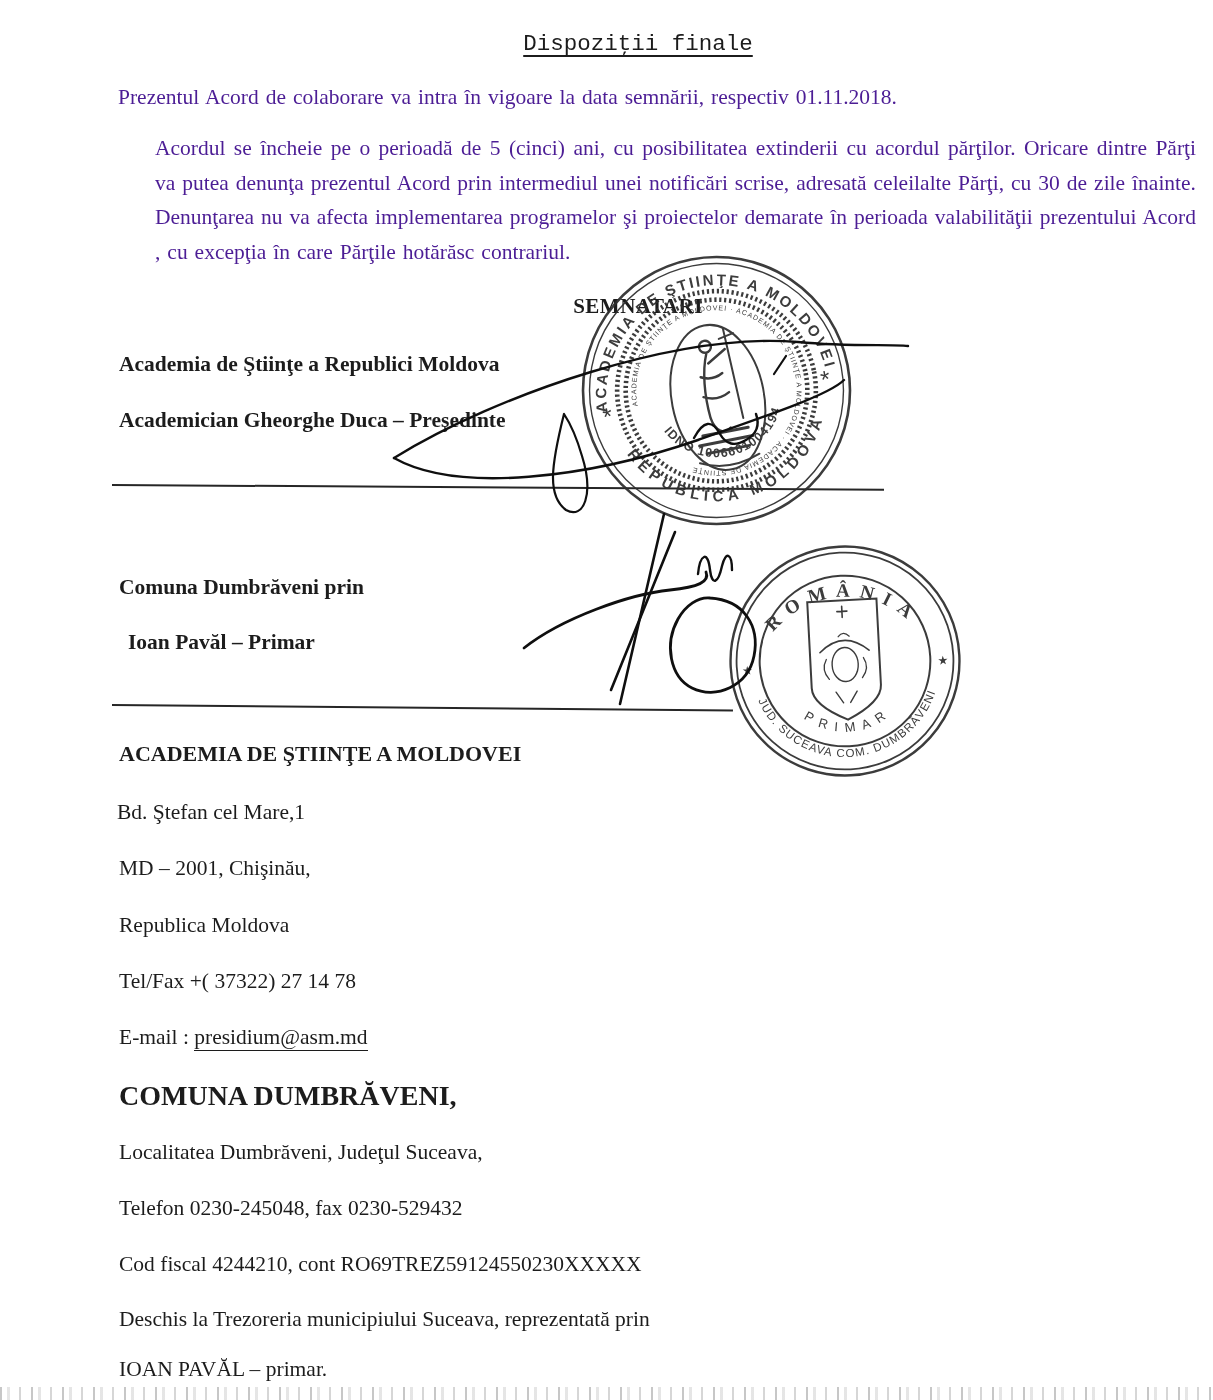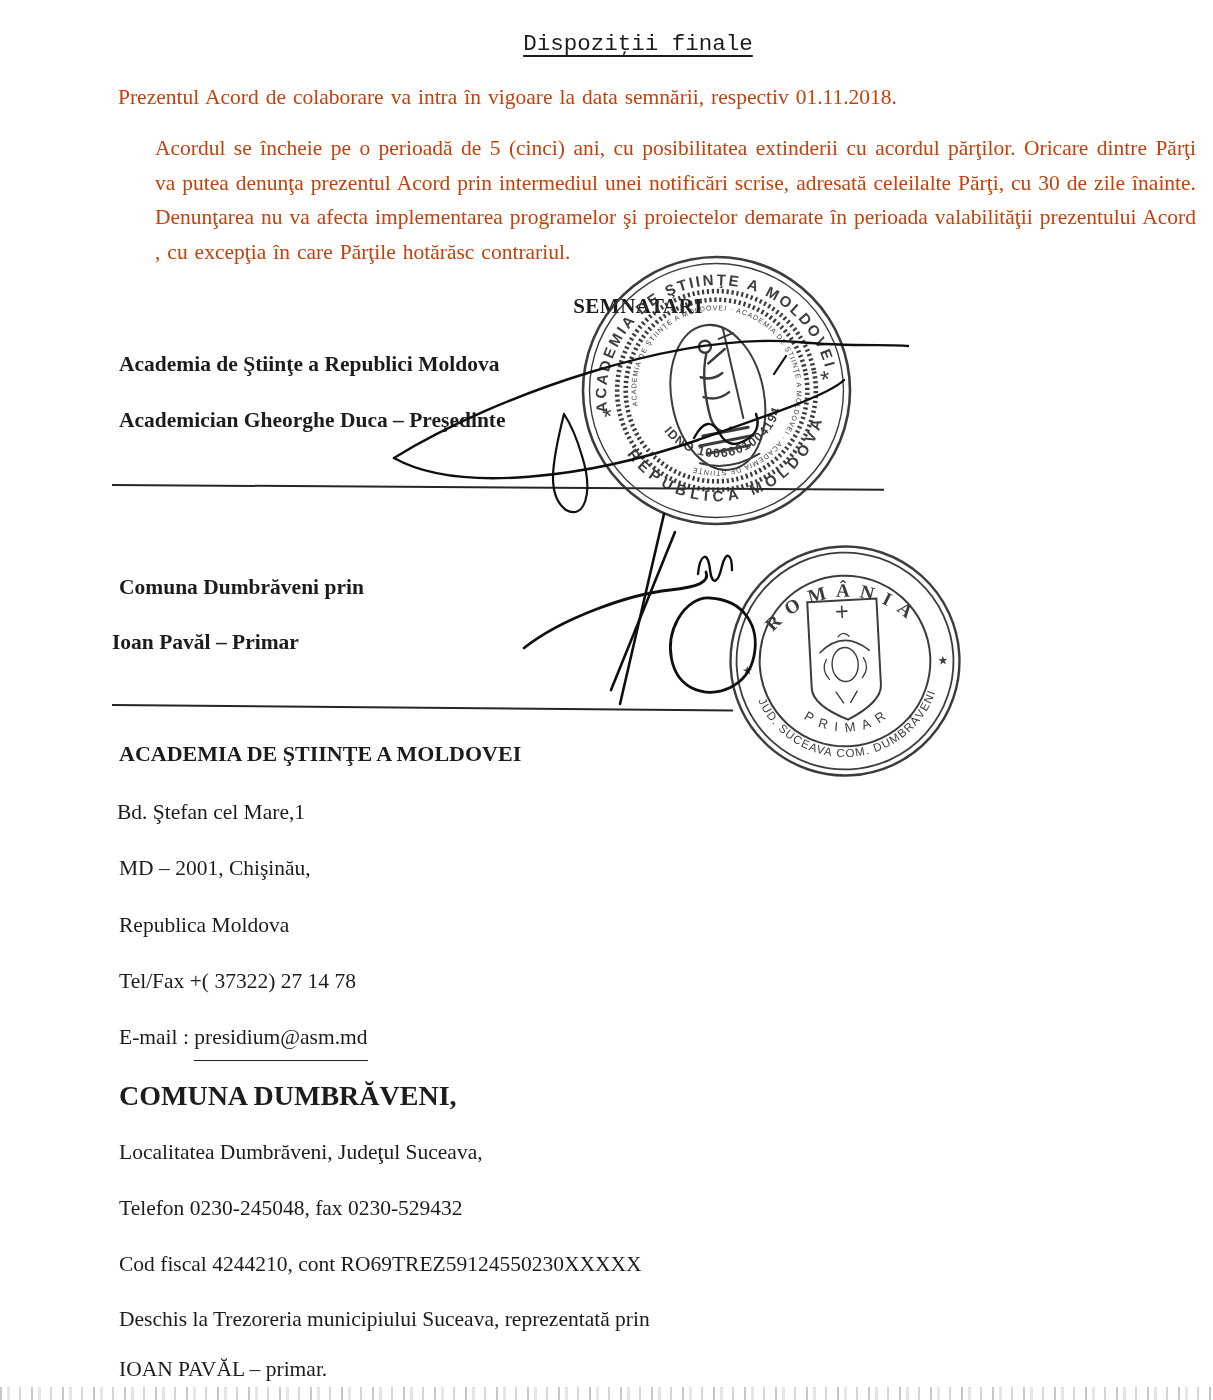--- a/index.html
+++ b/index.html
@@ -16,39 +16,39 @@
     left:118px;top:30px;width:1040px;text-align:center;font-size:22.5px;
   }
   .doc-title .u{
     text-decoration:underline;
     text-decoration-thickness:2px;
     text-underline-offset:5px;
     font-family:Liberation Mono, monospace;
   }
   .para{
     left:118px;width:1041px;margin:0;font-size:21.5px;line-height:34.5px;
-    text-align:justify;word-spacing:1.6px;color:#c2410c;
+    text-align:justify;word-spacing:1.6px;color:#4c1d95;
   }
   .para.first{top:80px;text-align:left;}
   .para.second{top:131px;margin-left:37px;}
   .semnatari{
     left:118px;top:294px;width:1040px;text-align:center;
     font-size:21px;font-weight:bold;letter-spacing:.5px;
   }
   .sig-line{
     height:0;border-top:2.6px solid #262626;transform-origin:left center;
   }
   .sig-line.first{left:112px;top:484px;width:772px;transform:rotate(.35deg);}
   .sig-line.second{left:112px;top:704px;width:621px;transform:rotate(.5deg);}
   .stamp{position:absolute;opacity:.93;}
   .stamp-moldova{left:576px;top:250px;width:281px;height:281px;transform:rotate(-11deg);}
   .stamp-romania{left:722px;top:538px;width:246px;height:246px;transform:rotate(-3deg);}
   .sig{position:absolute;}
   .sig path{fill:none;stroke:#0f0f0f;stroke-linecap:round;}
-  .email-u{border-bottom:1.8px solid #1c1c1c;padding-bottom:11px;}
+  .email-u{border-bottom:1.8px solid #1c1c1c;padding-bottom:1px;}
   .scan-noise{
     left:0;bottom:0;width:100%;height:13px;opacity:.55;
     background:repeating-linear-gradient(90deg,
       rgba(70,70,70,.55) 0 2px, transparent 2px 7px,
       rgba(70,70,70,.25) 7px 10px, transparent 10px 19px,
       rgba(70,70,70,.4) 19px 21px, transparent 21px 31px);
   }
   .stamp text{fill:#2e2e2e;}
   .stamp .rings{stroke:#2e2e2e;fill:none;}
 </style>
@@ -64,21 +64,21 @@
   <p class="abs para first">Prezentul Acord  de colaborare va intra în vigoare la data semnării, respectiv 01.11.2018.</p>
   <p class="abs para second">Acordul se încheie pe o perioadă de 5 (cinci) ani, cu posibilitatea extinderii cu acordul părţilor. Oricare dintre Părţi va putea denunţa prezentul Acord prin intermediul unei notificări scrise, adresată celeilalte Părţi, cu 30 de zile înainte. Denunţarea nu va afecta implementarea programelor şi proiectelor demarate în perioada valabilităţii prezentului  Acord , cu excepţia în care Părţile hotărăsc contrariul.</p>
 
   <div class="abs semnatari">SEMNATARI</div>
 
   <div class="abs txt bold" style="left:119px;top:351px;">Academia de Ştiinţe a Republici Moldova</div>
   <div class="abs txt bold" style="left:119px;top:407px;">Academician Gheorghe Duca – Preşedinte</div>
   <div class="abs sig-line first"></div>
 
   <div class="abs txt bold" style="left:119px;top:574px;">Comuna Dumbrăveni prin</div>
-  <div class="abs txt bold" style="left:112px;top:629px;">Ioan Pavăl – Primar</div>
+  <div class="abs txt bold" style="left:128px;top:629px;">Ioan Pavăl – Primar</div>
   <div class="abs sig-line second"></div>
 
   <div class="abs txt bold" style="left:119px;top:741px;font-size:22px;">ACADEMIA DE ŞTIINŢE A MOLDOVEI</div>
   <div class="abs txt" style="left:117px;top:799px;">Bd. Ştefan cel Mare,1</div>
   <div class="abs txt" style="left:119px;top:855px;">MD – 2001, Chişinău,</div>
   <div class="abs txt" style="left:119px;top:912px;">Republica Moldova</div>
   <div class="abs txt" style="left:119px;top:968px;">Tel/Fax +( 37322) 27 14 78</div>
   <div class="abs txt" style="left:119px;top:1024px;">
     <span>E-mail : </span><span class="email-u">presidium@asm.md</span>
   </div>

